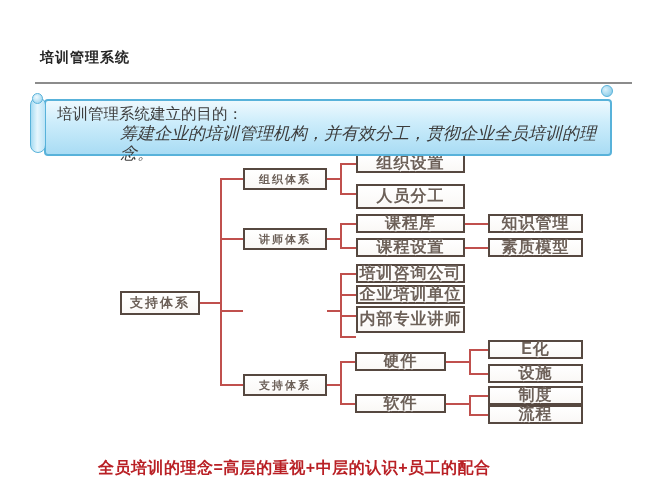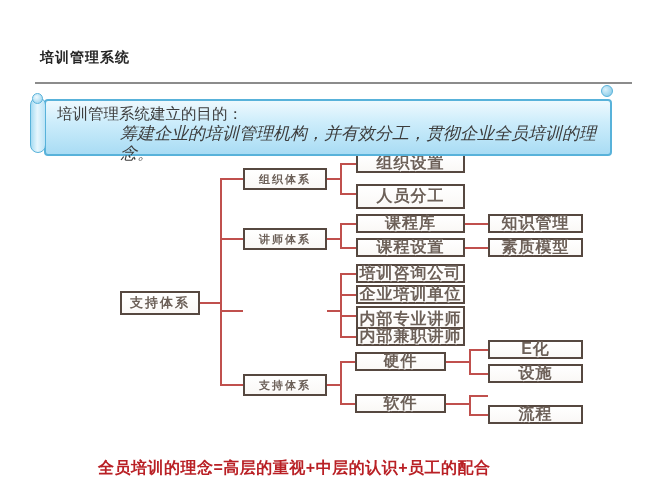--- a/index.html
+++ b/index.html
@@ -86,29 +86,29 @@
     <div class="node n-l2" style="left:243px;top:228px;width:84px;height:22px">讲师体系</div>
     <div class="node n-l2" style="left:243px;top:374px;width:84px;height:22px">支持体系</div>
 
     <div class="node n-leaf" style="left:356px;top:154px;width:109px;height:19px">组织设置</div>
     <div class="node n-leaf" style="left:356px;top:184px;width:109px;height:25px">人员分工</div>
     <div class="node n-leaf" style="left:356px;top:238px;width:109px;height:19px">课程设置</div>
     <div class="node n-leaf" style="left:356px;top:214px;width:109px;height:19px">课程库</div>
     <div class="node n-leaf" style="left:356px;top:264px;width:109px;height:19px">培训咨询公司</div>
     <div class="node n-leaf" style="left:356px;top:285px;width:109px;height:19px">企业培训单位</div>
     <div class="node n-leaf" style="left:356px;top:306px;width:109px;height:27px">内部专业讲师</div>
-    <div class="node n-leaf" style="left:356px;top:327px;width:109px;height:19px">内部兼职讲师</div>
 
     <div class="node n-leaf" style="left:355px;top:352px;width:91px;height:19px">硬件</div>
     <div class="node n-leaf" style="left:355px;top:394px;width:91px;height:19px">软件</div>
 
     <div class="node n-leaf" style="left:488px;top:214px;width:95px;height:19px">知识管理</div>
     <div class="node n-leaf" style="left:488px;top:238px;width:95px;height:19px">素质模型</div>
     <div class="node n-leaf" style="left:488px;top:340px;width:95px;height:19px">E化</div>
     <div class="node n-leaf" style="left:488px;top:364px;width:95px;height:19px">设施</div>
+    <div class="node n-leaf" style="left:488px;top:386px;width:95px;height:19px">制度</div>
     <div class="node n-leaf" style="left:488px;top:405px;width:95px;height:19px">流程</div>
 
     <div class="hl" style="left:200px;top:302px;width:20px"></div>
     <div class="vl" style="left:220px;top:178px;height:208px"></div>
     <div class="hl" style="left:220px;top:178px;width:23px"></div>
     <div class="hl" style="left:220px;top:238px;width:23px"></div>
     <div class="hl" style="left:220px;top:310px;width:23px"></div>
     <div class="hl" style="left:220px;top:384px;width:23px"></div>
 
     <div class="hl" style="left:327px;top:178px;width:13px"></div>

